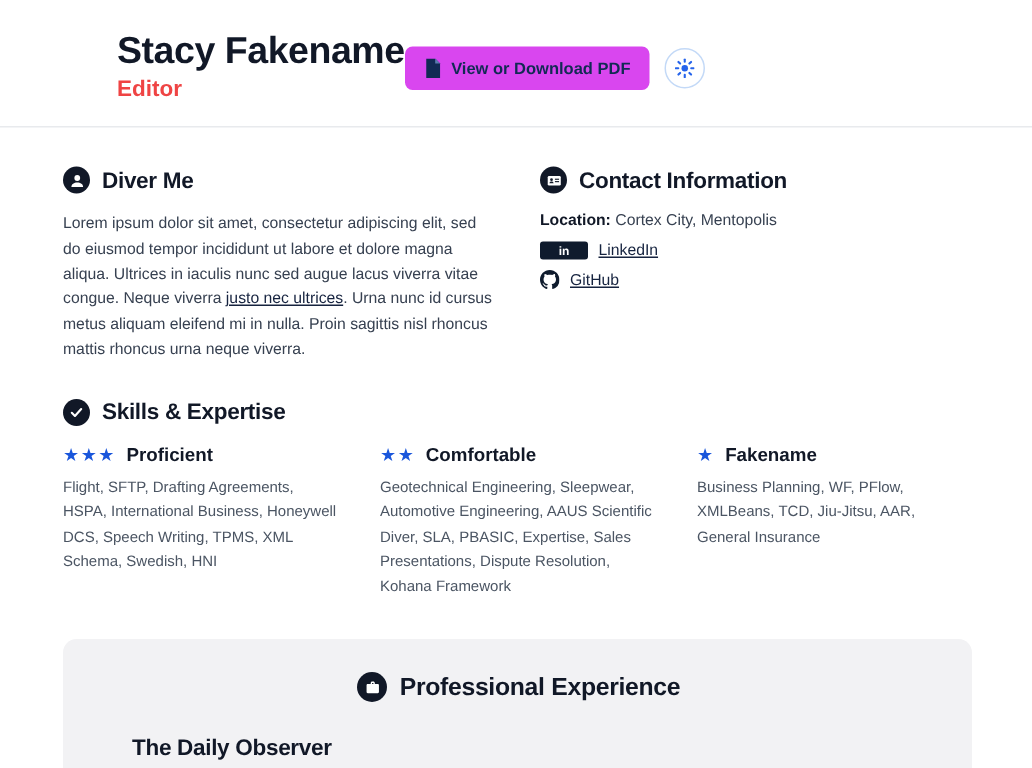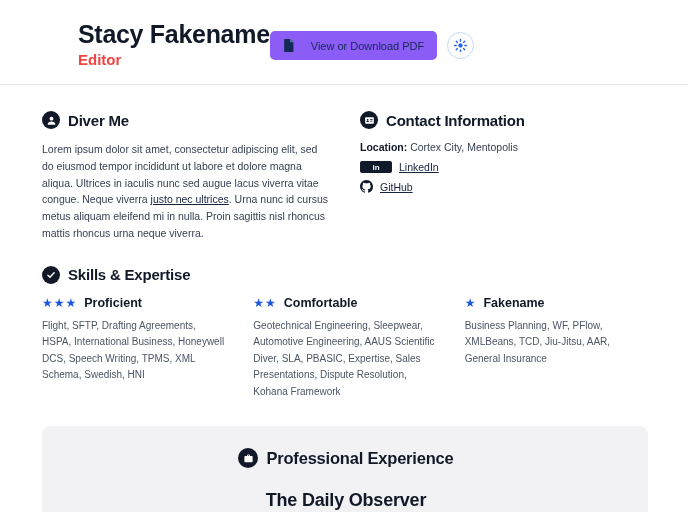--- a/index.html
+++ b/index.html
@@ -13,24 +13,24 @@
   
   .page-header {
     display: flex; justify-content: flex-start; align-items: flex-start;
     padding: 20px 40px 0 42px;
     margin-left: 36px;
   }
   .name { font-size: 25px; font-weight: 700; letter-spacing: -0.3px; color: #111827; }
   .subtitle { font-size: 15px; font-weight: 700; color: #ef4444; margin-top: 2px; }
   .header-actions { display: flex; align-items: center; gap: 10px; margin-top: 11px; }
   .pdf-btn {
-    display: inline-flex; align-items: center; gap: 17px;
-    background: #8b5cf6; color: #122a54;
+    display: inline-flex; align-items: center; gap: 7px;
+    background: #d946ef; color: #122a54;
     border: none; border-radius: 5px;
-    padding: 8px 13px; font-size: 11px; font-weight: 400;
+    padding: 8px 13px; font-size: 11px; font-weight: 700;
     font-family: inherit; cursor: pointer;
   }
   .theme-toggle {
     width: 27px; height: 27px; border-radius: 50%;
     background: #ffffff; border: 1px solid #c3d9f7;
     display: inline-flex; align-items: center; justify-content: center;
     cursor: pointer;
   }
   .divider { border: none; border-top: 1px solid #e8eaed; margin-top: 16px; }
 
@@ -69,21 +69,21 @@
 
   
   .experience-card {
     background: #f2f2f4; border-radius: 9px;
     margin: 26px 40px 0 42px; padding: 22px 44px 18px 46px;
     min-height: 300px;
   }
   .card-title { justify-content: center; margin-bottom: 22px; }
   .card-title h2 { font-size: 16.5px; }
   .card-title .circle-icon { width: 20px; height: 20px; }
-  .company { font-size: 18px; font-weight: 700; margin-bottom: 12px; letter-spacing: -0.2px; text-align: center; }
+  .company { font-size: 15px; font-weight: 700; margin-bottom: 12px; letter-spacing: -0.2px; }
 </style>
 </head>
 <body>
 
 <header class="page-header">
   <div>
     <h1 class="name">Stacy Fakename</h1>
     <div class="subtitle">Editor</div>
   </div>
   <div class="header-actions">

